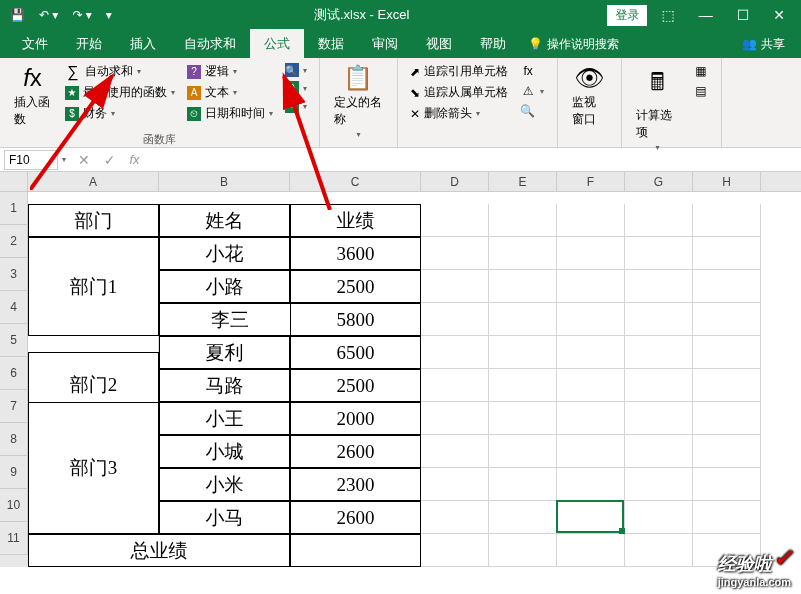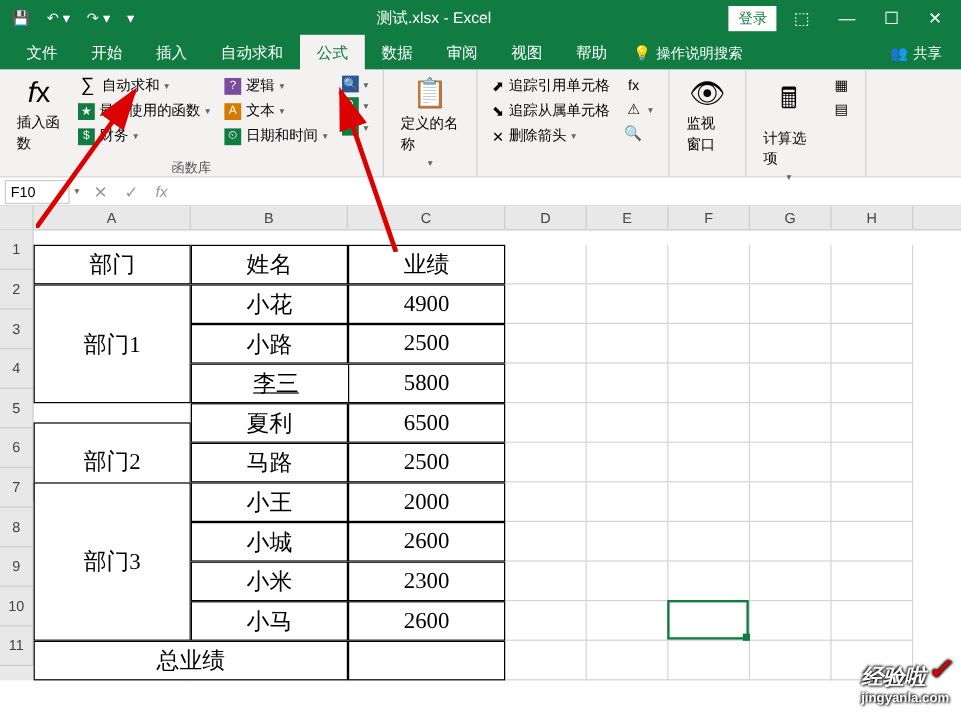--- a/index.html
+++ b/index.html
@@ -283,24 +283,24 @@
       </div>
     <div class="cells" id="cells">
       <div class="data-table" id="datatable">
           <div class="dt-cell" style="position: absolute; left: 0px; top: 0px; width: 131px; height: 33px;">部门</div>
           <div class="dt-cell" style="position: absolute; left: 131px; top: 0px; width: 131px; height: 33px;">姓名</div>
           <div class="dt-cell" style="position: absolute; left: 262px; top: 0px; width: 131px; height: 33px;">业绩</div>
           <div class="dt-cell" style="position: absolute; left: 0px; top: 33px; width: 131px; height: 99px;">部门1</div>
           <div class="dt-cell" style="position: absolute; left: 0px; top: 148px; width: 131px; height: 66px;">部门2</div>
           <div class="dt-cell" style="position: absolute; left: 0px; top: 198px; width: 131px; height: 132px;">部门3</div>
           <div class="dt-cell" style="position: absolute; left: 131px; top: 33px; width: 131px; height: 33px;">小花</div>
-          <div class="dt-cell" style="position: absolute; left: 262px; top: 33px; width: 131px; height: 33px;">4900</div>
+          <div class="dt-cell" style="position: absolute; left: 262px; top: 33px; width: 131px; height: 33px;">3600</div>
           <div class="dt-cell" style="position: absolute; left: 131px; top: 66px; width: 131px; height: 33px;">小路</div>
           <div class="dt-cell" style="position: absolute; left: 262px; top: 66px; width: 131px; height: 33px;">2500</div>
-          <div class="dt-cell" style="position: absolute; left: 131px; top: 99px; width: 142px; height: 33px; text-decoration: underline;">李三</div>
+          <div class="dt-cell" style="position: absolute; left: 131px; top: 99px; width: 142px; height: 33px;">李三</div>
           <div class="dt-cell" style="position: absolute; left: 262px; top: 99px; width: 131px; height: 33px;">5800</div>
           <div class="dt-cell" style="position: absolute; left: 131px; top: 132px; width: 131px; height: 33px;">夏利</div>
           <div class="dt-cell" style="position: absolute; left: 262px; top: 132px; width: 131px; height: 33px;">6500</div>
           <div class="dt-cell" style="position: absolute; left: 131px; top: 165px; width: 131px; height: 33px;">马路</div>
           <div class="dt-cell" style="position: absolute; left: 262px; top: 165px; width: 131px; height: 33px;">2500</div>
           <div class="dt-cell" style="position: absolute; left: 131px; top: 198px; width: 131px; height: 33px;">小王</div>
           <div class="dt-cell" style="position: absolute; left: 262px; top: 198px; width: 131px; height: 33px;">2000</div>
           <div class="dt-cell" style="position: absolute; left: 131px; top: 231px; width: 131px; height: 33px;">小城</div>
           <div class="dt-cell" style="position: absolute; left: 262px; top: 231px; width: 131px; height: 33px;">2600</div>
           <div class="dt-cell" style="position: absolute; left: 131px; top: 264px; width: 131px; height: 33px;">小米</div>

